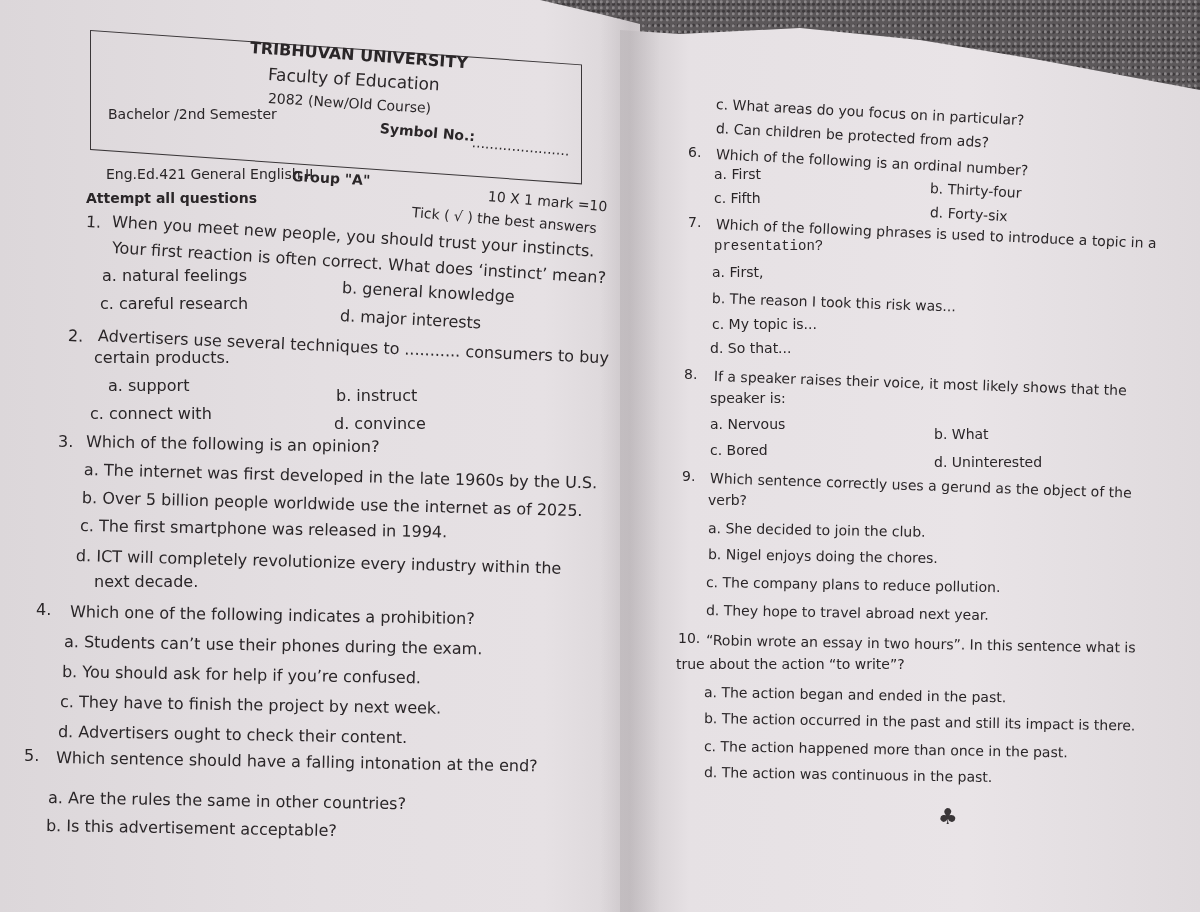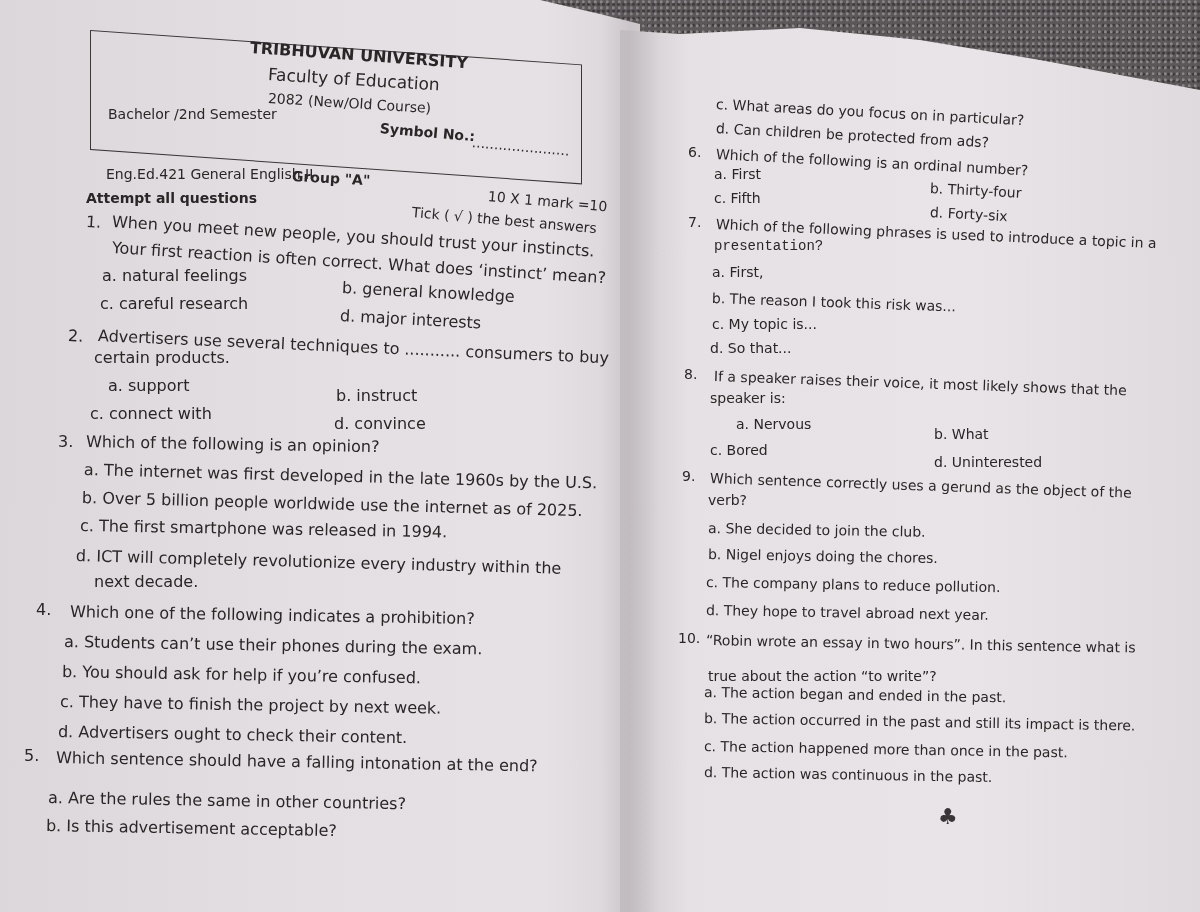--- a/index.html
+++ b/index.html
@@ -111,34 +111,34 @@
 <div class="text small" style="left:716px;top:214px;transform:rotate(2.5deg);">Which of the following phrases is used to introduce a topic in a</div>
 <div class="text small" style="left:714px;top:236px;font-family:Liberation Mono, monospace;">presentation?</div>
 <div class="text small" style="left:712px;top:262px;">a. First,</div>
 <div class="text small" style="left:712px;top:288px;transform:rotate(2deg);">b. The reason I took this risk was...</div>
 <div class="text small" style="left:712px;top:314px;">c. My topic is...</div>
 <div class="text small" style="left:710px;top:338px;">d. So that...</div>
 
 <div class="text small" style="left:684px;top:364px;">8.</div>
 <div class="text small" style="left:714px;top:366px;transform:rotate(2deg);">If a speaker raises their voice, it most likely shows that the</div>
 <div class="text small" style="left:710px;top:388px;">speaker is:</div>
-<div class="text small" style="left:736px;top:414px;">a. Nervous</div>
+<div class="text small" style="left:710px;top:414px;">a. Nervous</div>
 <div class="text small" style="left:934px;top:424px;">b. What</div>
 <div class="text small" style="left:710px;top:440px;">c. Bored</div>
 <div class="text small" style="left:934px;top:452px;">d. Uninterested</div>
 
 <div class="text small" style="left:682px;top:466px;">9.</div>
 <div class="text small" style="left:710px;top:468px;transform:rotate(2deg);">Which sentence correctly uses a gerund as the object of the</div>
 <div class="text small" style="left:708px;top:490px;">verb?</div>
 <div class="text small" style="left:708px;top:518px;transform:rotate(1deg);">a. She decided to join the club.</div>
 <div class="text small" style="left:708px;top:544px;transform:rotate(1deg);">b. Nigel enjoys doing the chores.</div>
 <div class="text small" style="left:706px;top:572px;transform:rotate(1deg);">c. The company plans to reduce pollution.</div>
 <div class="text small" style="left:706px;top:600px;transform:rotate(1deg);">d. They hope to travel abroad next year.</div>
 
 <div class="text small" style="left:678px;top:628px;">10.</div>
 <div class="text small" style="left:706px;top:630px;transform:rotate(1deg);">“Robin wrote an essay in two hours”. In this sentence what is</div>
-<div class="text small" style="left:708px;top:654px;margin-top:12px;">true about the action “to write”?</div>
+<div class="text small" style="left:676px;top:654px;">true about the action “to write”?</div>
 <div class="text small" style="left:704px;top:682px;transform:rotate(1deg);">a. The action began and ended in the past.</div>
 <div class="text small" style="left:704px;top:708px;transform:rotate(1deg);">b. The action occurred in the past and still its impact is there.</div>
 <div class="text small" style="left:704px;top:736px;transform:rotate(1deg);">c. The action happened more than once in the past.</div>
 <div class="text small" style="left:704px;top:762px;transform:rotate(1deg);">d. The action was continuous in the past.</div>
 
 <div class="club-icon">♣</div>
 
 </body></html>

